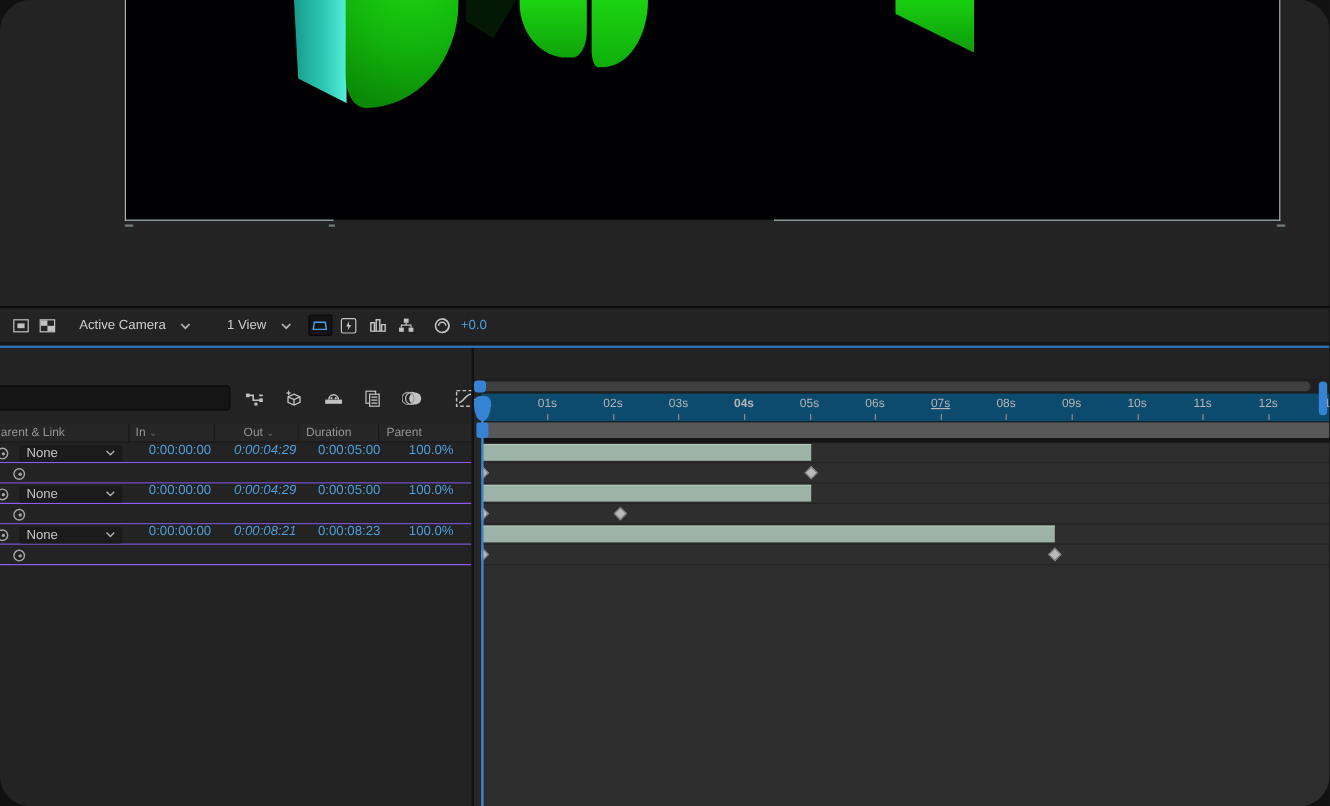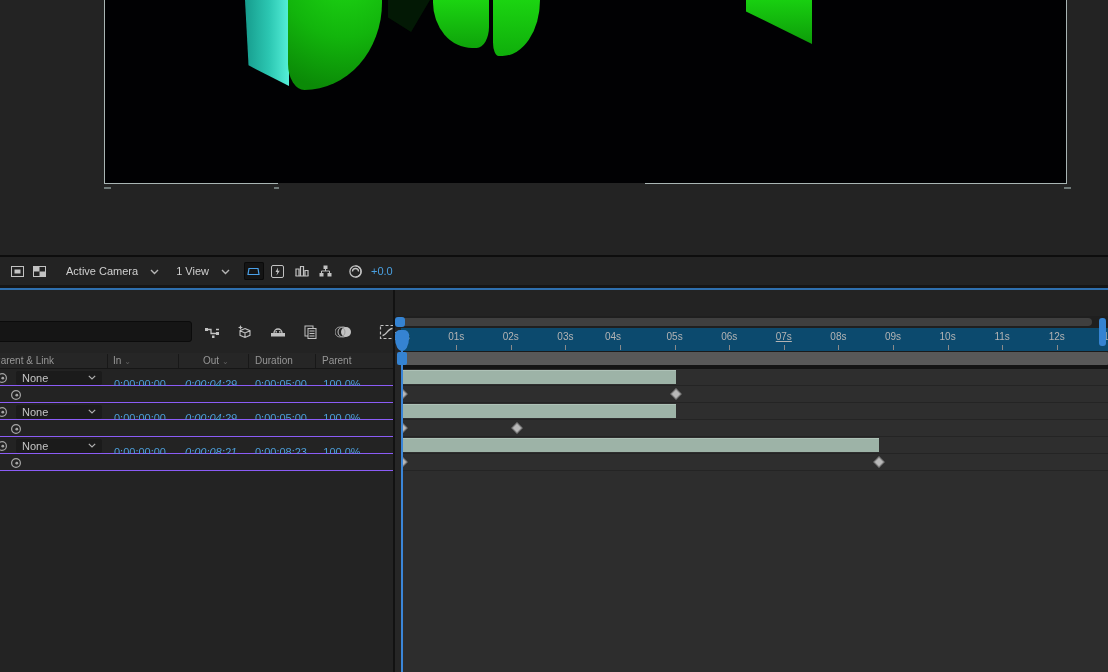--- a/index.html
+++ b/index.html
@@ -1,20 +1,20 @@
 <!DOCTYPE html>
 <html><head>
 <meta charset="utf-8">
 <style>
   * { margin:0; padding:0; box-sizing:border-box; }
   html,body { background:#111; }
   .screen {
     position:relative; width:1108px; height:672px; overflow:hidden;
     background:#232323; font-family:"Liberation Sans", sans-serif;
-    font-size:11px; color:#c8c8c8;
+    font-size:11px; color:#c8c8c8;border-radius:26px;
   }
   
   .viewer { position:absolute; left:0; top:0; width:1108px; height:256px; background:#232323; }
   .comp { position:absolute; left:104px; top:0; width:963px; height:183px; background:#010103; overflow:hidden; }
   .letter { position:absolute; top:0; }
   .letter-teal { left:141px; width:44px; height:86px;
     background:linear-gradient(90deg,#169c8d,#2cc7b2 55%,#55efd8);
     clip-path:polygon(0 0,100% 0,100% 100%,8% 76%); }
   .letter-greenA { left:184px; width:94px; height:90px;
     background:radial-gradient(120% 130% at 60% -30%, #1ed714 0%, #12b50c 55%, #0b8a07 100%);
@@ -68,21 +68,21 @@
   .hdr-label { position:absolute; top:2px; color:#969696; font-size:10px; white-space:nowrap; }
   .hdr-div { position:absolute; top:1px; width:1px; height:14px; background:#181818; }
   .sort-mark { color:#5f5f5f; font-size:8px; }
 
   .rows-left { position:absolute; left:0; top:79px; width:393px; }
   .lrow { position:relative; width:393px; height:17px; background:#232323; border-bottom:1px solid #8b5cf6; }
   .pickwhip { position:absolute; top:3px; width:12px; height:12px; }
   .none-dd { position:absolute; left:16px; top:1.5px; width:86px; height:14px; background:#1b1b1b;
     border-radius:2px; display:flex; align-items:center; justify-content:space-between; padding:0 6px;
     color:#c4c4c4; }
-  .tc { position:absolute; top:9px; color:#4c9ed9; width:72px; text-align:center; }
+  .tc { position:absolute; top:0; color:#4c9ed9; width:72px; text-align:right; }
   .tc.c-in { left:104px; } .tc.c-out { left:175px;font-style:italic; } .tc.c-dur { left:245px; } .tc.c-str { left:306px; }
 
   
   .navigator { position:absolute; left:0; top:26px; width:713px; height:12px; background:#1f1f1f; }
   .nav-channel { position:absolute; left:2px; top:2px; width:695px; height:8px; background:#3f3f3f; border-radius:4px; }
   .nav-marker { position:absolute; left:0; top:1px; width:10px; height:10px; background:#3583d2; border-radius:3px; }
   .vscroll-thumb { position:absolute; left:704px; top:28px; width:7px; height:28px; background:#3583d2; border-radius:3px; }
   .ruler { position:absolute; left:0; top:38px; width:713px; height:24px; background:#0c4a6e; border-bottom:1px solid #1a1a1a; }
   .ruler .prezero { position:absolute; left:0; top:0; width:6px; height:24px; background:#242424; }
   .ruler-label { position:absolute; top:3px; transform:translateX(-50%); color:#b4b4b4; font-size:10px; white-space:nowrap; }
@@ -142,21 +142,21 @@
         </svg>
     </span>
     <div class="dd" style="margin-left:8px;">
       <span>Active Camera</span>
       <span class="chev">
         <svg class="ic" width="9" height="6" viewBox="0 0 9 6">
             <polyline points="1,1 4.5,4.5 8,1" fill="none" stroke="#b5b5b5" stroke-width="1.4"></polyline>
           </svg>
       </span>
     </div>
-    <div class="dd" style="margin-left:1px;">
+    <div class="dd" style="margin-left:14px;">
       <span>1 View</span>
       <span class="chev">
         <svg class="ic" width="9" height="6" viewBox="0 0 9 6">
             <polyline points="1,1 4.5,4.5 8,1" fill="none" stroke="#b5b5b5" stroke-width="1.4"></polyline>
           </svg>
       </span>
     </div>
     <span class="tbtn pressed" style="margin-left:6px;">
       <svg class="ic" width="15" height="13" viewBox="0 0 15 13">
           <path d="M3 3.5 h9 l1 6 h-11 z" fill="none" stroke="#4aa0e8" stroke-width="1.2"></path>
@@ -348,21 +348,21 @@
       <div class="ruler" id="ruler">
           <div class="prezero"></div>
           <span class="ruler-label" style="left: 6.6px;">00s</span>
           <span class="ruler-tick" style="left: 6.6px;"></span>
           <span class="ruler-label" style="left: 61.2px;">01s</span>
           <span class="ruler-tick" style="left: 61.2px;"></span>
           <span class="ruler-label" style="left: 115.8px;">02s</span>
           <span class="ruler-tick" style="left: 115.8px;"></span>
           <span class="ruler-label" style="left: 170.4px;">03s</span>
           <span class="ruler-tick" style="left: 170.4px;"></span>
-          <span class="ruler-label" style="left: 218px;">04s</span>
+          <span class="ruler-label" style="left: 225px; font-weight: bold;">04s</span>
           <span class="ruler-tick" style="left: 225px;"></span>
           <span class="ruler-label" style="left: 279.6px;">05s</span>
           <span class="ruler-tick" style="left: 279.6px;"></span>
           <span class="ruler-label" style="left: 334.2px;">06s</span>
           <span class="ruler-tick" style="left: 334.2px;"></span>
           <span class="ruler-label" style="left: 388.8px; text-decoration: underline;">07s</span>
           <span class="ruler-tick" style="left: 388.8px;"></span>
           <span class="ruler-label" style="left: 443.4px;">08s</span>
           <span class="ruler-tick" style="left: 443.4px;"></span>
           <span class="ruler-label" style="left: 498px;">09s</span>

